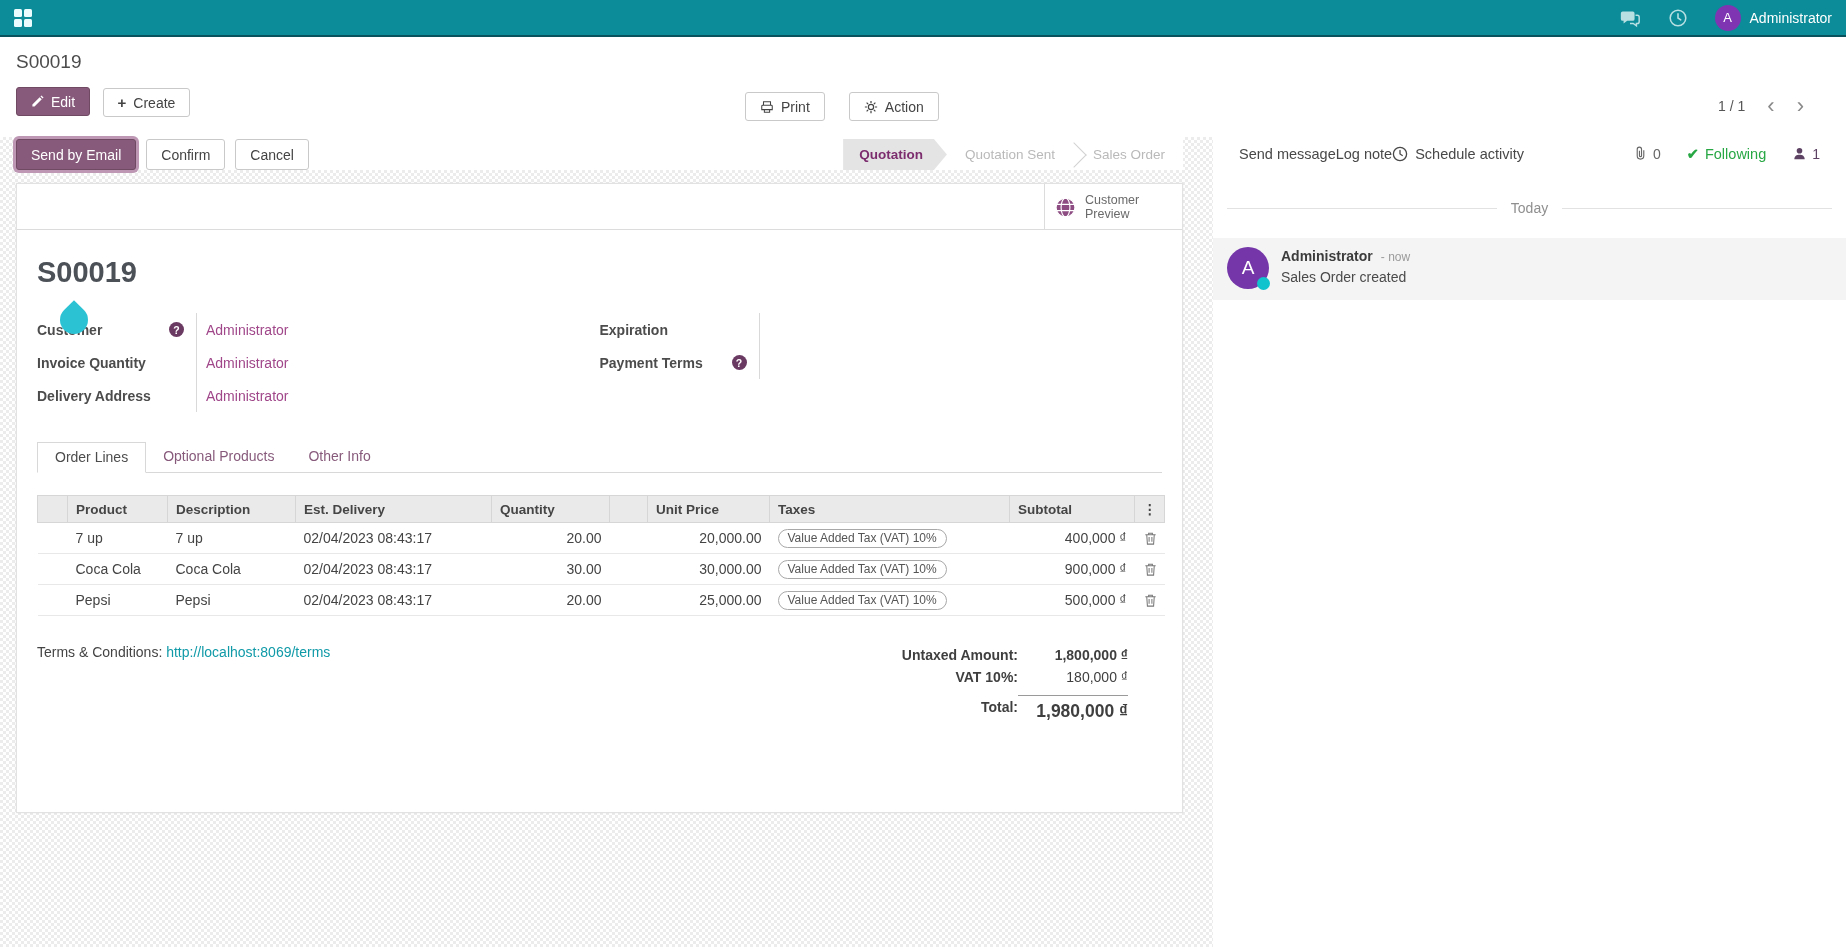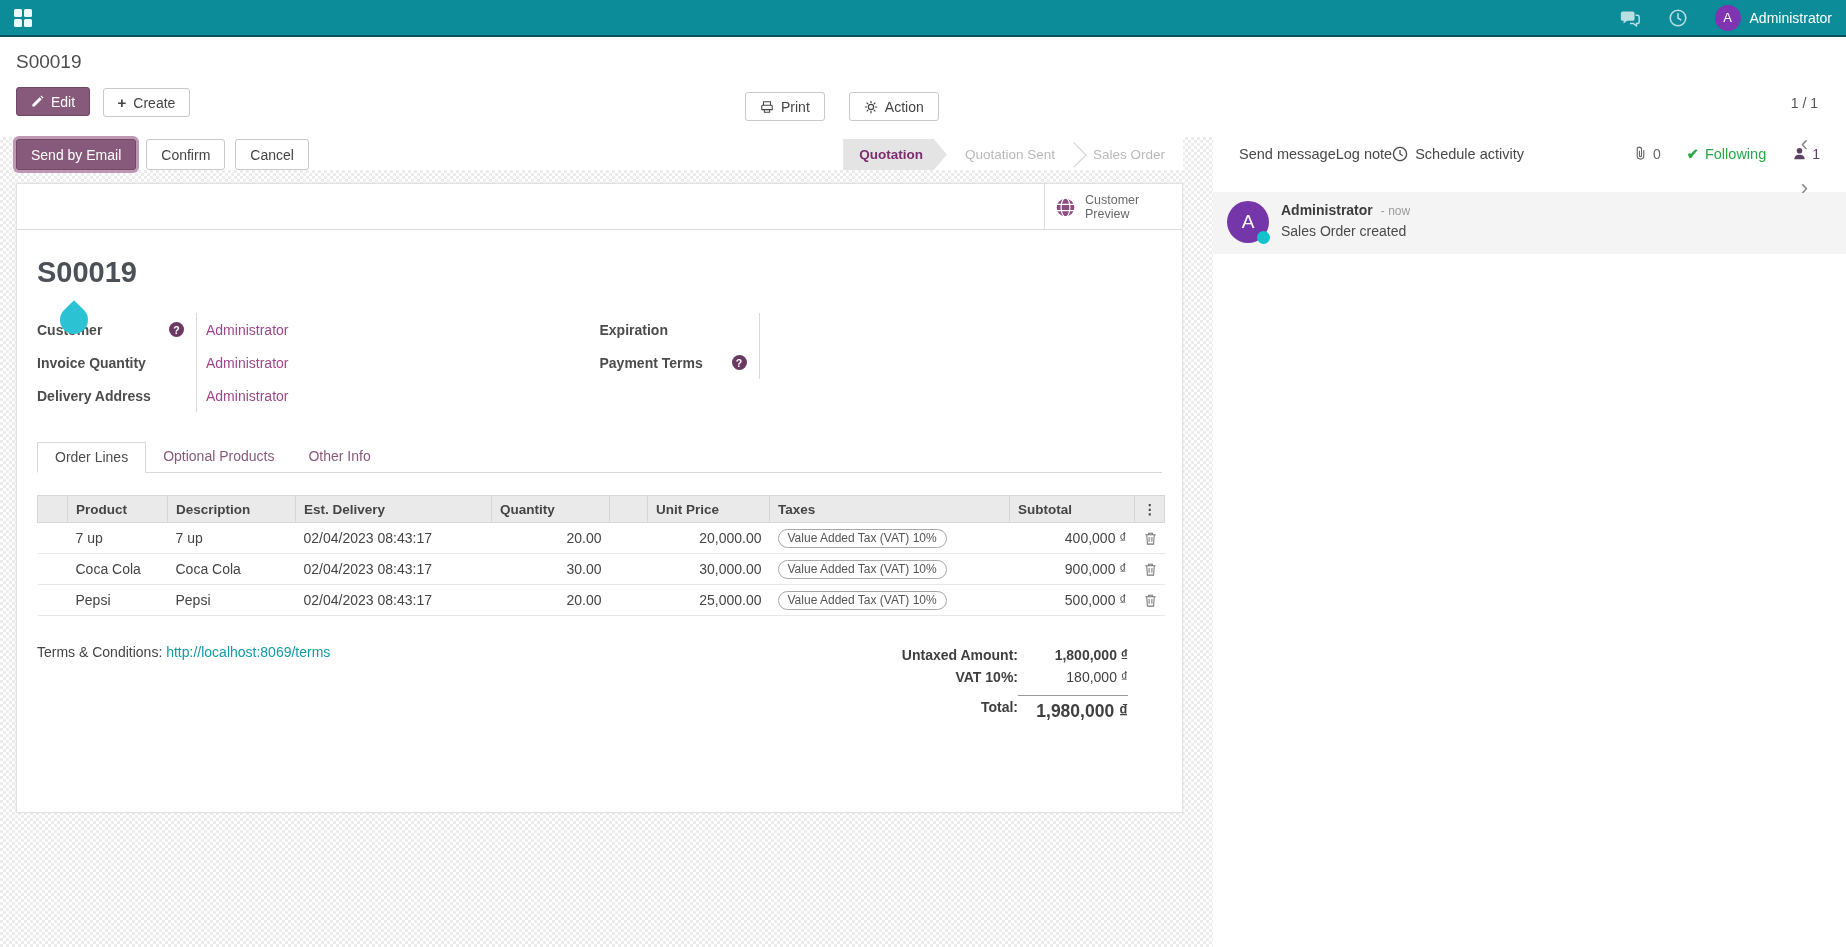--- a/index.html
+++ b/index.html
@@ -21,21 +21,21 @@
 
   
   .control-panel { position:relative; height:100px; background:#fff; padding:14px 0 0 16px; }
   .breadcrumb { font-size:19px; color:#4c4c4c; margin-bottom:14px; }
   .btn { display:inline-flex; align-items:center; gap:7px; font-size:14px; height:29px;
     padding:0 14px; border-radius:3px; border:1px solid transparent; cursor:pointer;
     background:#fff; color:#444; font-family:inherit; }
   .btn-secondary { border-color:#c9c9c9; }
   .btn-primary { background:#875A7B; border-color:#704962; color:#fff; }
   .cp-actions { position:absolute; left:745px; top:55px; display:flex; gap:24px; }
-  .pager { position:absolute; right:28px; top:58px; display:flex; align-items:center; gap:22px;flex-direction:column; }
+  .pager { position:absolute; right:42px; top:58px; display:flex; align-items:center; gap:22px; }
   .pager-count { font-size:14px; color:#555; }
   .pager-arrow { font-size:22px; color:#8a8a8a; cursor:pointer; line-height:22px; }
 
   
   .content { display:flex; height:810px; }
   .form-area { position:relative; width:1213px; background-color:#fff;
     background-image:
       linear-gradient(45deg,#ececec 25%,transparent 25%,transparent 75%,#ececec 75%),
       linear-gradient(45deg,#ececec 25%,transparent 25%,transparent 75%,#ececec 75%);
     background-size:6px 6px; background-position:0 0,3px 3px; }
@@ -411,20 +411,23 @@
         <span class="ch-followers">
           <svg width="15" height="15" viewBox="0 0 16 16">
             <circle cx="8" cy="5" r="3" fill="#5d4263"></circle>
             <path d="M2.5 14c0-3 2.4-4.6 5.5-4.6s5.5 1.6 5.5 4.6z" fill="#5d4263"></path>
           </svg>
           <span>1</span>
         </span>
       </span>
     </div>
 
+    <div class="today-divider">
+      <span>Today</span>
+    </div>
 
     <div class="message">
       <div class="msg-avatar">
         <div class="msg-avatar-circle">A</div>
         <div class="msg-status-dot"></div>
       </div>
       <div>
         <div class="msg-head">
           <span class="msg-author">Administrator</span>
           <span class="msg-time">- now</span>

